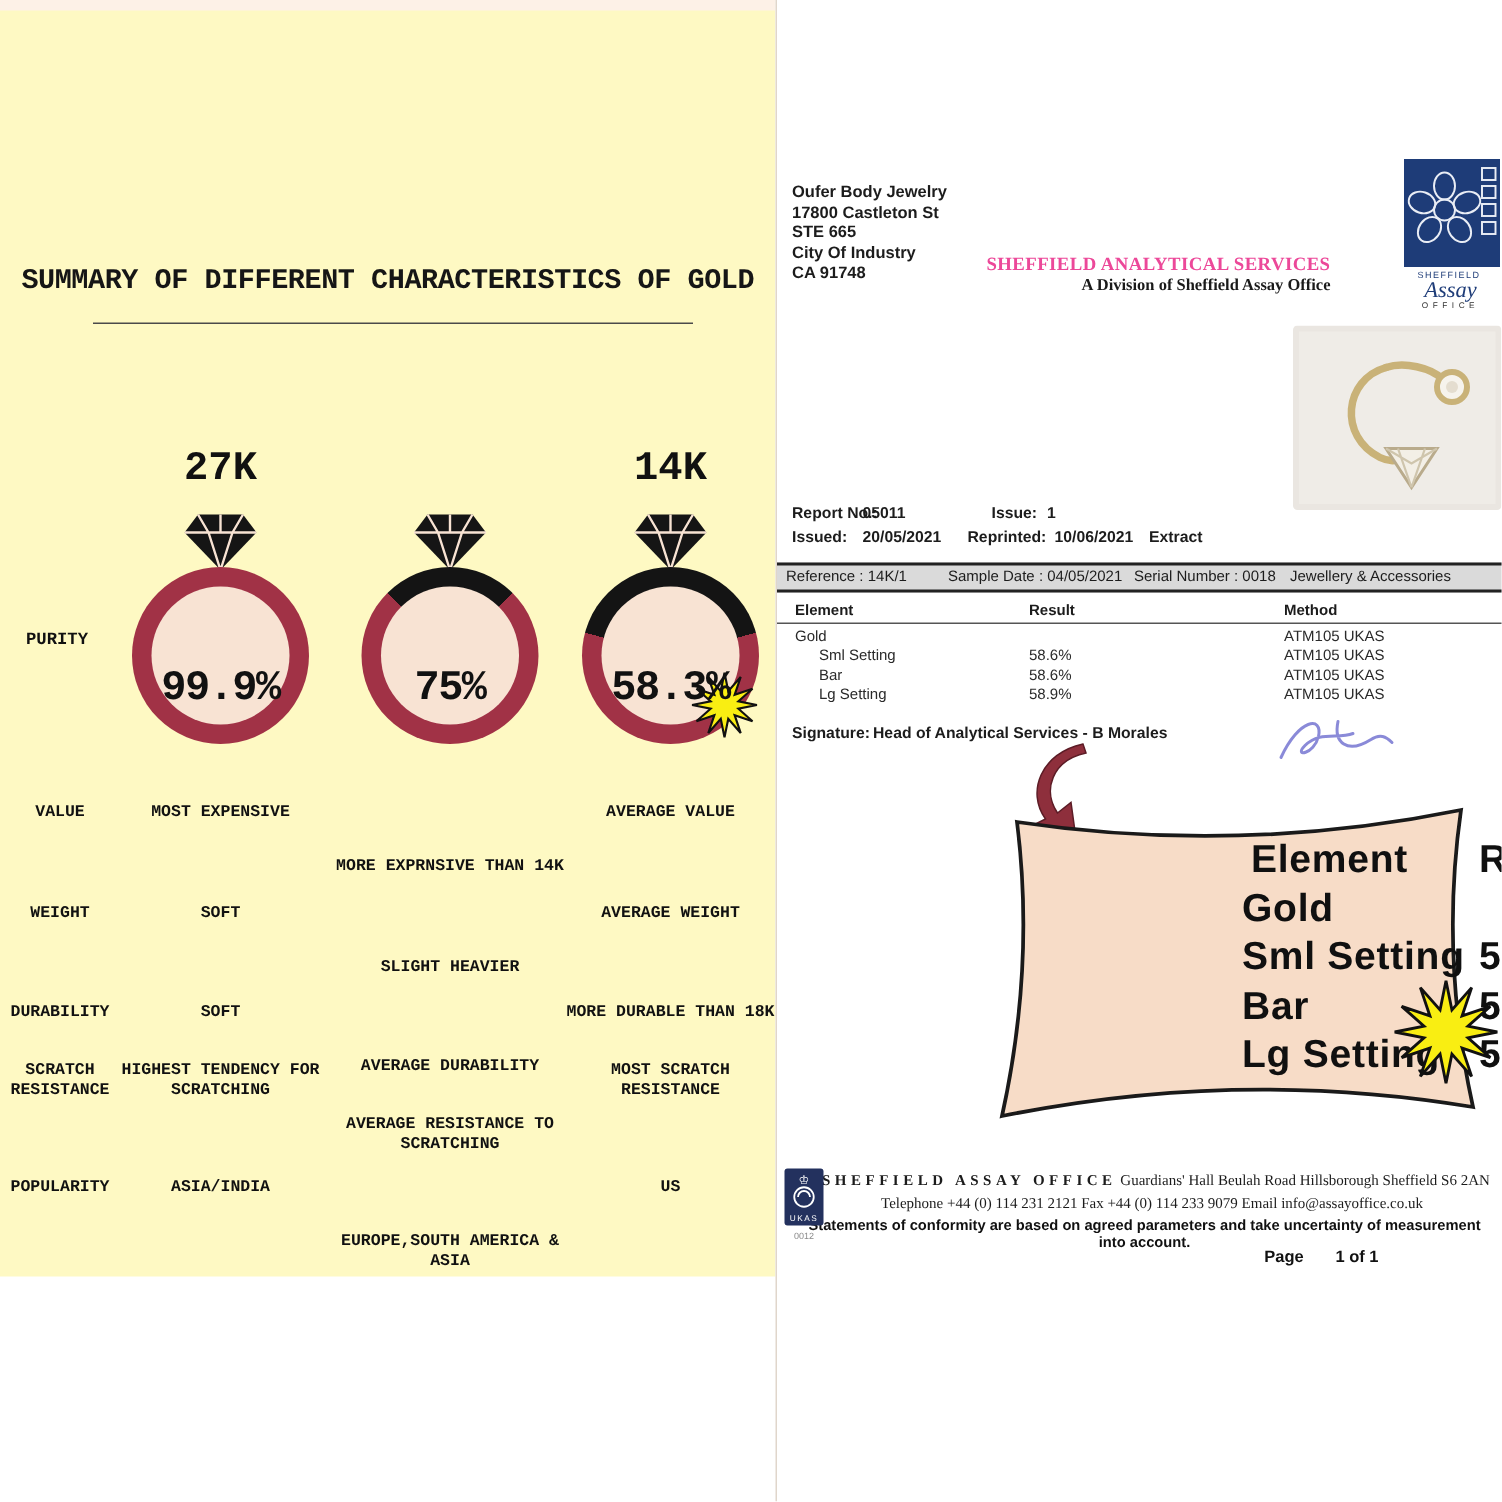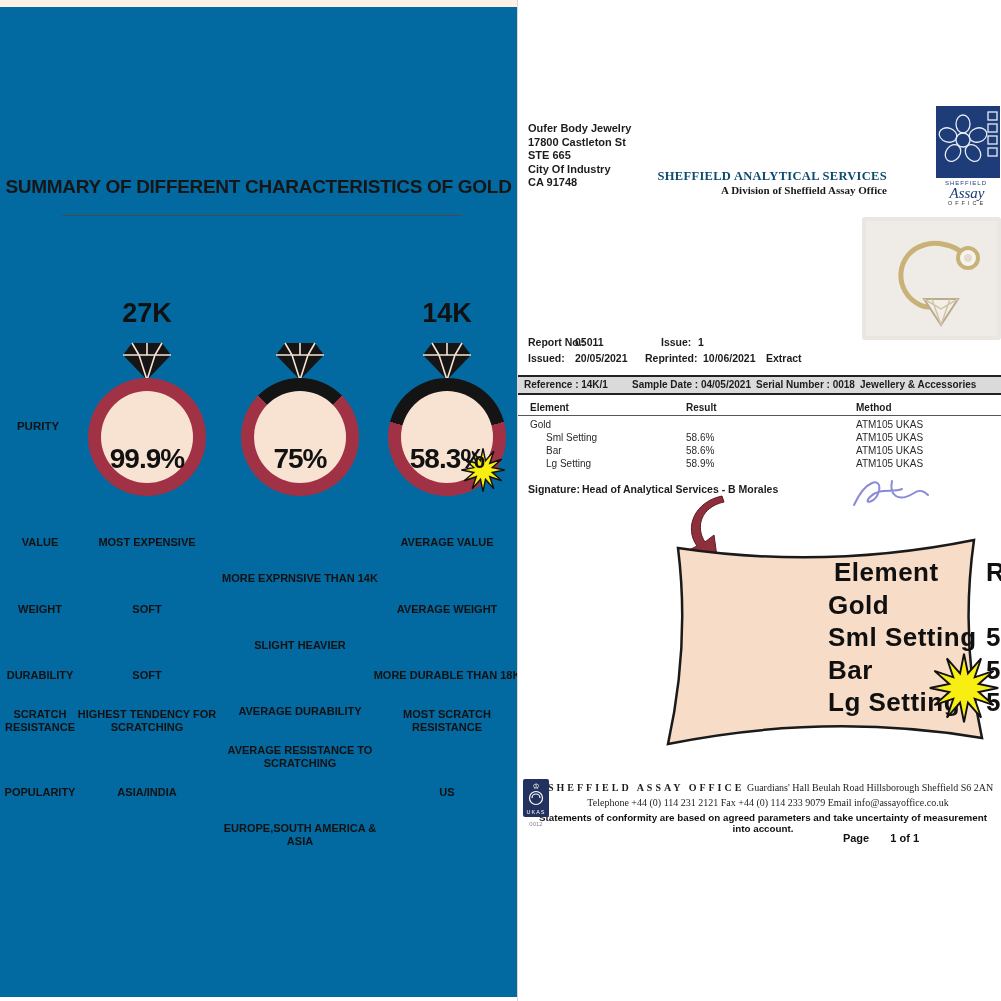--- a/index.html
+++ b/index.html
@@ -1,20 +1,20 @@
 <!DOCTYPE html>
 <html><head>
 <meta charset="utf-8">
 <style>
   * { margin:0; padding:0; box-sizing:border-box; }
   body { font-family:"Liberation Sans", sans-serif; background:#fff; }
   .canvas { position:relative; width:1001px; height:1001px; overflow:hidden; background:#fff; }
 
   
-  .left-panel { position:absolute; left:0; top:0; width:517px; height:997px; background:#0369a1; }
+  .left-panel { position:absolute; left:0; top:0; width:517px; height:851px; background:#fef9c3;font-family:Liberation Mono, monospace; }
   .left-panel .top-strip { position:absolute; left:0; top:0; width:100%; height:7px; background:#fdf1e7; }
   .ig-title { position:absolute; left:0; top:176px; width:100%; text-align:center;
               font-weight:700; font-size:19px; letter-spacing:-0.3px; color:#161616; }
   .ig-underline { position:absolute; left:62px; top:215px; width:400px; border-top:1.5px solid #4a4a4a; }
 
   .karat-group { position:absolute; top:298px; width:150px; height:265px; }
   .kg-0 { left:72px; } .kg-1 { left:225px; } .kg-2 { left:372px; }
   .karat-label { position:absolute; top:0; width:100%; text-align:center; font-size:27px; font-weight:600; color:#111; }
   .diamond { position:absolute; top:44px; left:51px; width:48px; height:38px; }
   .ring { position:absolute; top:80px; left:16px; width:118px; height:118px; border-radius:50%;
@@ -38,21 +38,21 @@
   .sas-sub { position:absolute; right:70px; top:184px; font-family:"Liberation Serif", serif;
              font-weight:700; font-size:11px; color:#1a1a1a; }
   .assay-logo { position:absolute; left:418px; top:106px; width:64px; height:101px; }
   .jewel-photo { position:absolute; left:344px; top:217px; width:139px; height:123px; }
 
   .rep-row { position:absolute; font-size:10.5px; font-weight:700; color:#1c1c1c; }
   .rep-item { position:absolute; white-space:nowrap; }
 
   .ref-bar { position:absolute; left:0; top:375px; width:484px; height:20px; background:#dadada;
              border-top:2px solid #222; border-bottom:2px solid #222; }
-  .ref-bar span { position:absolute; top:2px; font-size:10px; font-weight:700; color:#1c1c1c; white-space:nowrap;text-align:center; }
+  .ref-bar span { position:absolute; top:2px; font-size:10px; font-weight:400; color:#1c1c1c; white-space:nowrap;text-align:center; }
 
   .tbl-head { position:absolute; top:402px; font-size:10px; font-weight:700; color:#1c1c1c; }
   .tbl-rule { position:absolute; left:0; top:415px; width:484px; border-top:1px solid #555; }
   .tbl-cell { position:absolute; font-size:10px; color:#2a2a2a; white-space:nowrap; }
 
   .sig-row { position:absolute; top:483px; font-size:10.5px; font-weight:700; color:#1c1c1c; }
   .sig-script { position:absolute; left:330px; top:473px; width:86px; height:46px; }
 
   .red-arrow { position:absolute; left:166px; top:494px; width:62px; height:78px; }
   .bubble-shape { position:absolute; left:146px; top:536px; width:322px; height:212px; }
@@ -159,21 +159,21 @@
   <div class="right-panel">
 
     <div class="addr">
       <div>Oufer Body Jewelry</div>
       <div>17800 Castleton St</div>
       <div>STE 665</div>
       <div>City Of Industry</div>
       <div>CA 91748</div>
     </div>
 
-    <div class="sas-title" style="color:#0c4a6e;">SHEFFIELD ANALYTICAL SERVICES</div>
+    <div class="sas-title" style="color:#ec4899;">SHEFFIELD ANALYTICAL SERVICES</div>
     <div class="sas-sub">A Division of Sheffield Assay Office</div>
 
     <svg class="assay-logo" viewBox="0 0 64 101">
       <rect x="0" y="0" width="64" height="72" fill="#1e3c78"></rect>
       <g stroke="#e9edf5" stroke-width="1.3" fill="none">
         <circle cx="27" cy="34" r="7"></circle>
         <ellipse cx="27" cy="18" rx="7" ry="9"></ellipse>
         <ellipse cx="12" cy="29" rx="7" ry="9" transform="rotate(-72 12 29)"></ellipse>
         <ellipse cx="17" cy="47" rx="7" ry="9" transform="rotate(-144 17 47)"></ellipse>
         <ellipse cx="37" cy="47" rx="7" ry="9" transform="rotate(144 37 47)"></ellipse>

